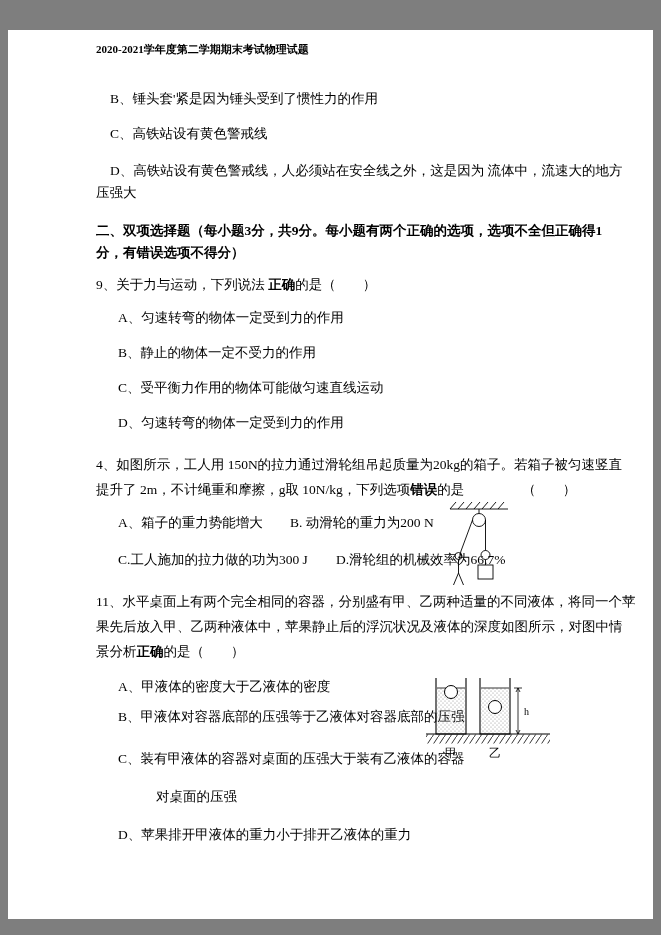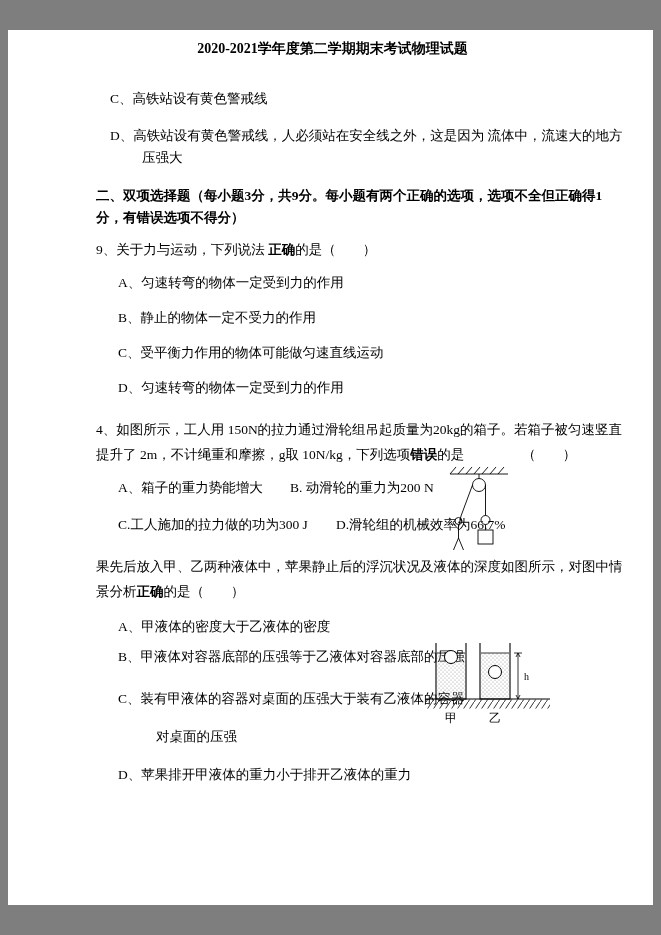--- a/index.html
+++ b/index.html
@@ -15,61 +15,61 @@
     width: 645px;
     min-height: 875px;
     margin: 30px auto;
     background: #ffffff;
     padding: 8px 84px 60px 88px;
     font-size: 13.5px;
     line-height: 22px;
     overflow: hidden;
   }
   .header-title {
-    text-align: center;
     font-weight: bold;
-    font-size: 14px;
+    font-size: 11px;
     white-space: nowrap;
     margin: 0 0 28px 0;
   }
   .line { white-space: nowrap; margin: 0 0 13px 0; }
   .bold { font-weight: bold; }
   .sec  { font-weight: bold; }
 
   .mb0  { margin-bottom: 0; text-align: center; }
   .mb3  { margin-bottom: 3px; }
   .mb8  { margin-bottom: 8px; }
   .mb10 { margin-bottom: 10px; }
   .mb11 { margin-bottom: 11px; }
   .mb15 { margin-bottom: 15px; }
   .mb16 { margin-bottom: 16px; }
   .mb20 { margin-bottom: 20px; }
 
   .opt-q8      { margin-left: 14px; }
-  .opt-q8-cont { margin-left: 46px; }
+  .opt-q8-cont { }
   .opt         { margin-left: 22px; }
   .cont-c      { margin-left: 60px; }
 
   .colA { display: inline-block; min-width: 172px; }
   .colC { display: inline-block; min-width: 218px; }
   .q10-bracket { margin-left: 58px; }
 
   .q10-block, .q11-block { position: relative; }
   .fig-pulley     { position: absolute; left: 352px; top: 45px; }
   .fig-containers { position: absolute; left: 330px; top: 83px; }
   svg { display: block; }
   svg text { font-family: "Liberation Serif", "DejaVu Serif", serif; }
 </style>
 </head>
 <body>
 
 <div class="page">
 
   <div class="header-title">2020-2021学年度第二学期期末考试物理试题</div>
 
+  <div class="line opt-q8">B、锤头套'紧是因为锤头受到了惯性力的作用</div>
   <div class="line opt-q8 mb15">C、高铁站设有黄色警戒线</div>
   <div class="line opt-q8 mb0">D、高铁站设有黄色警戒线，人必须站在安全线之外，这是因为 流体中，流速大的地方</div>
   <div class="line opt-q8-cont mb16">压强大</div>
 
   <div class="line sec mb0">二、双项选择题（每小题3分，共9分。每小题有两个正确的选项，选项不全但正确得1</div>
   <div class="line sec mb10">分，有错误选项不得分）</div>
 
   <div class="line mb11"><span>9、关于力与运动，下列说法 </span><span class="bold">正确</span><span>的是（　　）</span></div>
   <div class="line opt">A、匀速转弯的物体一定受到力的作用</div>
   <div class="line opt">B、静止的物体一定不受力的作用</div>
@@ -110,20 +110,21 @@
           <line x1="10.5" y1="63" x2="13" y2="52"></line>
           <line x1="10.5" y1="65" x2="5.5" y2="60"></line>
           <line x1="10.5" y1="74" x2="5.5" y2="86"></line>
           <line x1="10.5" y1="74" x2="15.5" y2="86"></line>
         </g>
       </svg>
     </div>
   </div>
 
   <div class="q11-block">
+    <div class="line mb3">11、水平桌面上有两个完全相同的容器，分别盛有甲、乙两种适量的不同液体，将同一个苹</div>
     <div class="line mb3">果先后放入甲、乙两种液体中，苹果静止后的浮沉状况及液体的深度如图所示，对图中情</div>
     <div class="line"><span>景分析</span><span class="bold">正确</span><span>的是（　　）</span></div>
     <div class="line opt mb8">A、甲液体的密度大于乙液体的密度</div>
     <div class="line opt mb20">B、甲液体对容器底部的压强等于乙液体对容器底部的压强</div>
     <div class="line opt mb16">C、装有甲液体的容器对桌面的压强大于装有乙液体的容器</div>
     <div class="line cont-c mb16">对桌面的压强</div>
     <div class="line opt">D、苹果排开甲液体的重力小于排开乙液体的重力</div>
 
     <div class="fig-containers">
       <svg width="124" height="88" viewBox="0 0 124 88">

